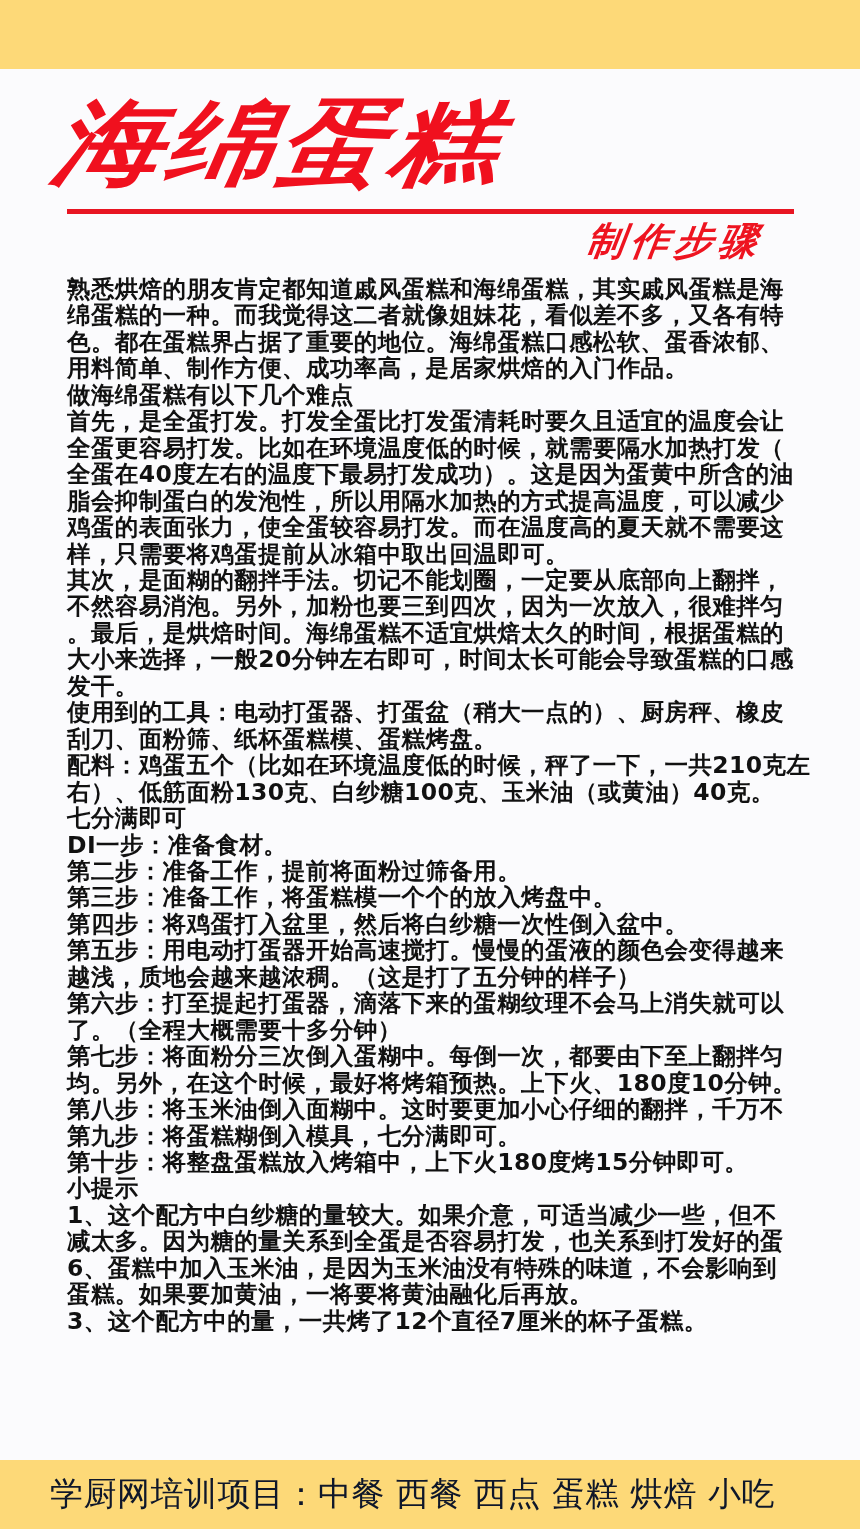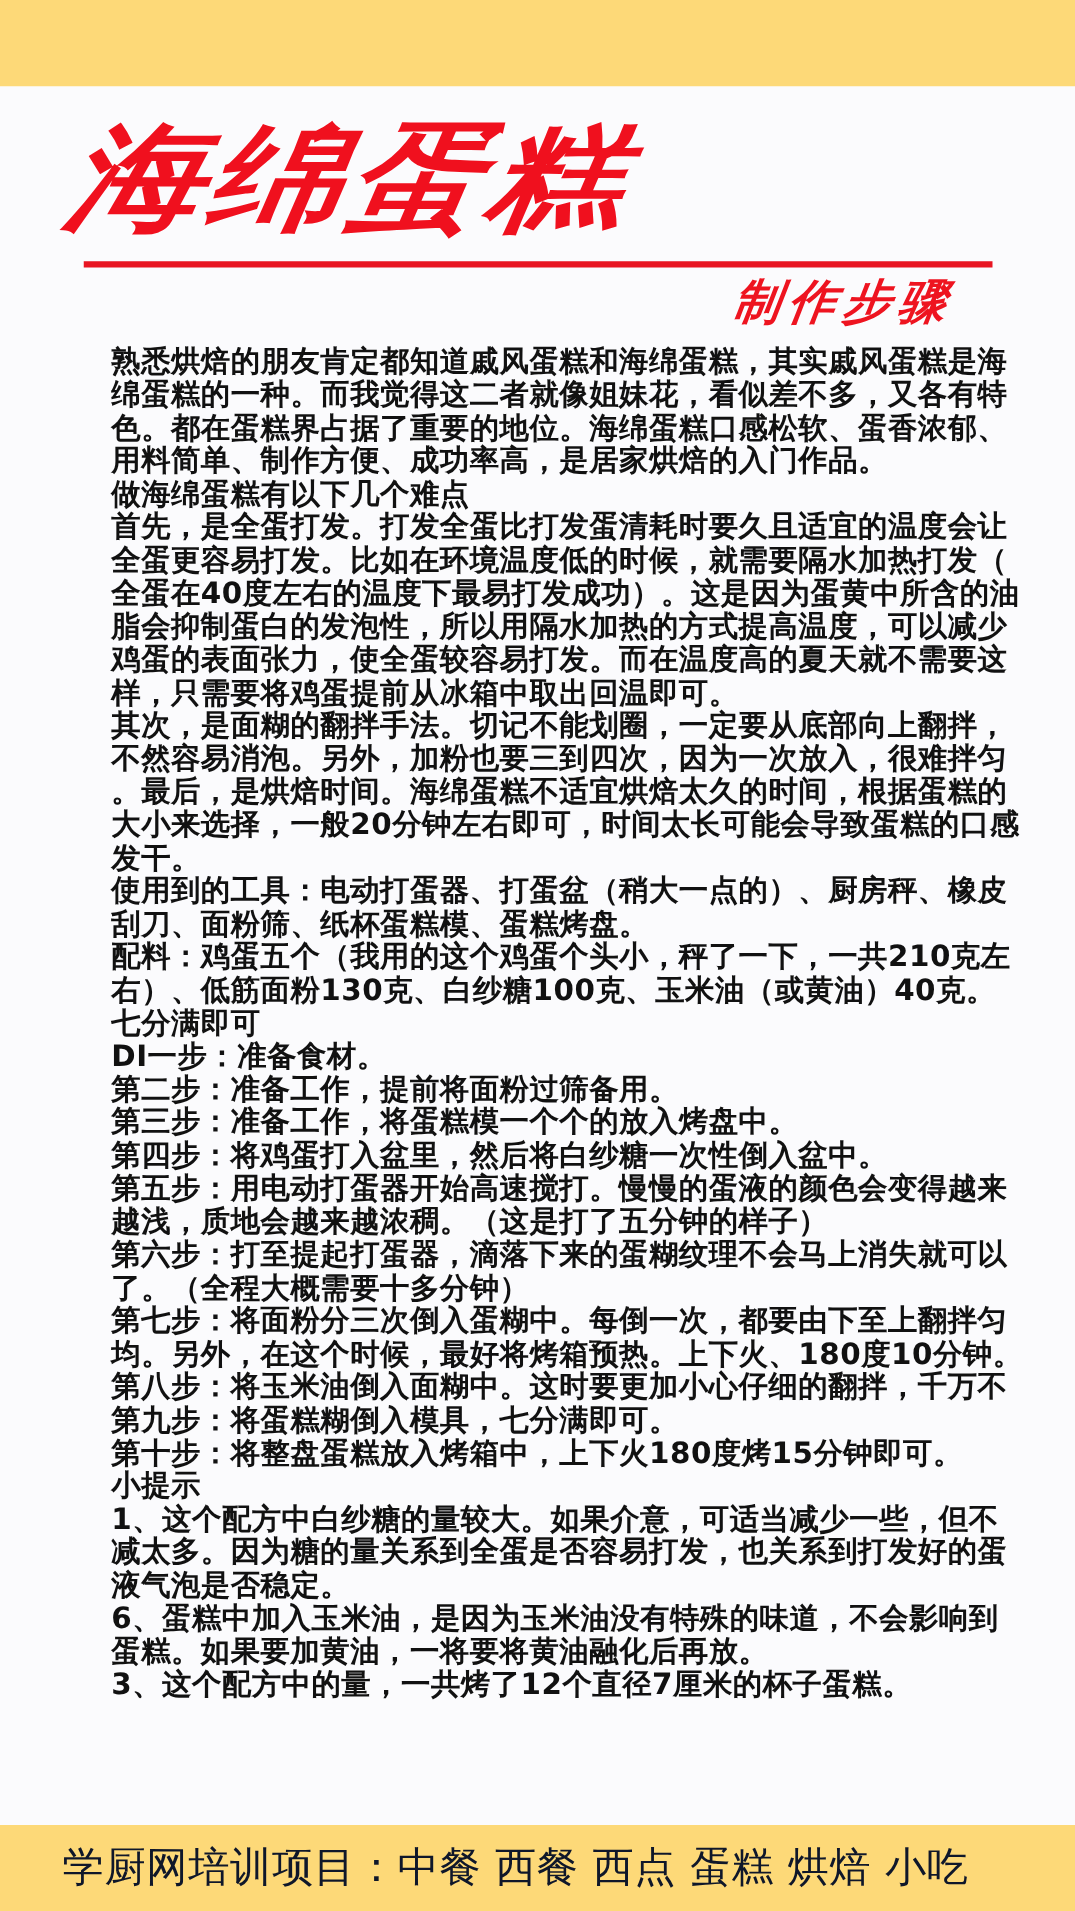--- a/index.html
+++ b/index.html
@@ -61,21 +61,20 @@
     font-family: "DejaVu Sans", sans-serif;
     font-size: 23.5px;
     line-height: 26.45px;
     color: #111111;
     font-weight: bold;
   }
   .body-text .line {
     display: block;
     white-space: nowrap;
     letter-spacing: 0.4px;
-    margin-left: 22px;
   }
   .bottom-band {
     position: absolute;
     left: 0; top: 1460px;
     width: 860px; height: 69px;
     background: #fdd978;
   }
   .footer-text {
     position: absolute;
     left: 50px; top: 1474px;
@@ -110,39 +109,38 @@
   <span class="line">脂会抑制蛋白的发泡性，所以用隔水加热的方式提高温度，可以减少</span>
   <span class="line">鸡蛋的表面张力，使全蛋较容易打发。而在温度高的夏天就不需要这</span>
   <span class="line">样，只需要将鸡蛋提前从冰箱中取出回温即可。</span>
   <span class="line">其次，是面糊的翻拌手法。切记不能划圈，一定要从底部向上翻拌，</span>
   <span class="line">不然容易消泡。另外，加粉也要三到四次，因为一次放入，很难拌匀</span>
   <span class="line">。最后，是烘焙时间。海绵蛋糕不适宜烘焙太久的时间，根据蛋糕的</span>
   <span class="line">大小来选择，一般20分钟左右即可，时间太长可能会导致蛋糕的口感</span>
   <span class="line">发干。</span>
   <span class="line">使用到的工具：电动打蛋器、打蛋盆（稍大一点的）、厨房秤、橡皮</span>
   <span class="line">刮刀、面粉筛、纸杯蛋糕模、蛋糕烤盘。</span>
-  <span class="line">配料：鸡蛋五个（我用的这个鸡蛋个头小，秤了一下，一共210克左</span>
+  <span class="line">配料：鸡蛋五个（比如在环境温度低的时候，秤了一下，一共210克左</span>
   <span class="line">右）、低筋面粉130克、白纱糖100克、玉米油（或黄油）40克。</span>
   <span class="line">七分满即可</span>
   <span class="line">DI一步：准备食材。</span>
   <span class="line">第二步：准备工作，提前将面粉过筛备用。</span>
   <span class="line">第三步：准备工作，将蛋糕模一个个的放入烤盘中。</span>
   <span class="line">第四步：将鸡蛋打入盆里，然后将白纱糖一次性倒入盆中。</span>
   <span class="line">第五步：用电动打蛋器开始高速搅打。慢慢的蛋液的颜色会变得越来</span>
   <span class="line">越浅，质地会越来越浓稠。（这是打了五分钟的样子）</span>
   <span class="line">第六步：打至提起打蛋器，滴落下来的蛋糊纹理不会马上消失就可以</span>
   <span class="line">了。（全程大概需要十多分钟）</span>
   <span class="line">第七步：将面粉分三次倒入蛋糊中。每倒一次，都要由下至上翻拌匀</span>
   <span class="line">均。另外，在这个时候，最好将烤箱预热。上下火、180度10分钟。</span>
   <span class="line">第八步：将玉米油倒入面糊中。这时要更加小心仔细的翻拌，千万不</span>
   <span class="line">第九步：将蛋糕糊倒入模具，七分满即可。</span>
   <span class="line">第十步：将整盘蛋糕放入烤箱中，上下火180度烤15分钟即可。</span>
   <span class="line">小提示</span>
   <span class="line">1、这个配方中白纱糖的量较大。如果介意，可适当减少一些，但不</span>
   <span class="line">减太多。因为糖的量关系到全蛋是否容易打发，也关系到打发好的蛋</span>
-  <span class="line">液气泡是否稳定。</span>
   <span class="line">6、蛋糕中加入玉米油，是因为玉米油没有特殊的味道，不会影响到</span>
   <span class="line">蛋糕。如果要加黄油，一将要将黄油融化后再放。</span>
   <span class="line">3、这个配方中的量，一共烤了12个直径7厘米的杯子蛋糕。</span>
 </div>
 
 <div class="bottom-band"></div>
 <div class="footer-text">学厨网培训项目：中餐 西餐 西点 蛋糕 烘焙 小吃</div>
 
 </body></html>

